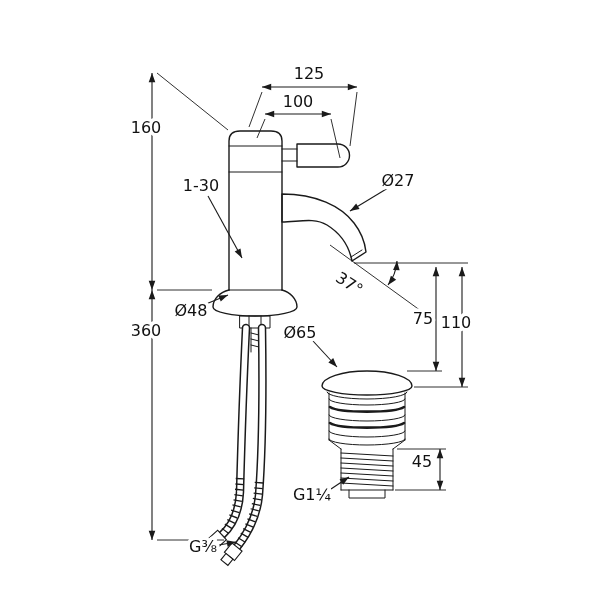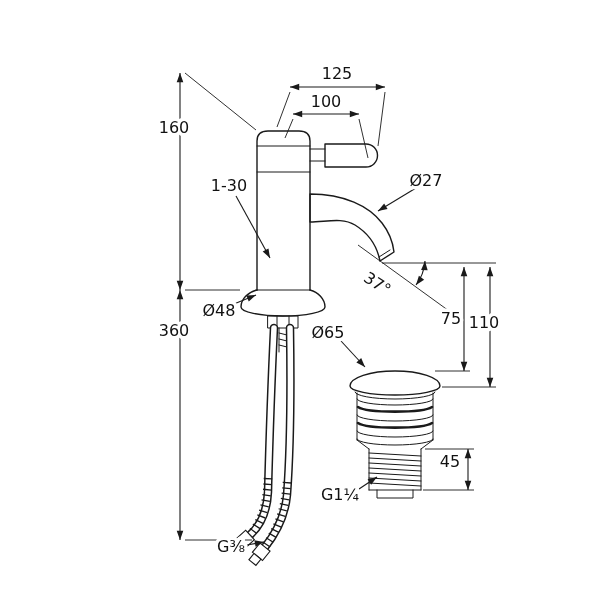--- a/index.html
+++ b/index.html
@@ -1,18 +1,18 @@
 <!DOCTYPE html>
 <html><head>
 <meta charset="utf-8">
 <style>
   html,body{margin:0;padding:0;background:#fff;}
   .canvas{
     position:relative;width:552px;height:600px;background:#fff;
-    font-family:"DejaVu Sans",sans-serif;overflow:hidden;margin-left:28px;
+    font-family:"DejaVu Sans",sans-serif;overflow:hidden;
   }
   svg{display:block;}
   .lbl{
     font-family:"DejaVu Sans",sans-serif;
     font-size:16px;
     fill:#111;
     paint-order:stroke;
     stroke:#ffffff;
     stroke-width:7px;
     stroke-linejoin:round;

